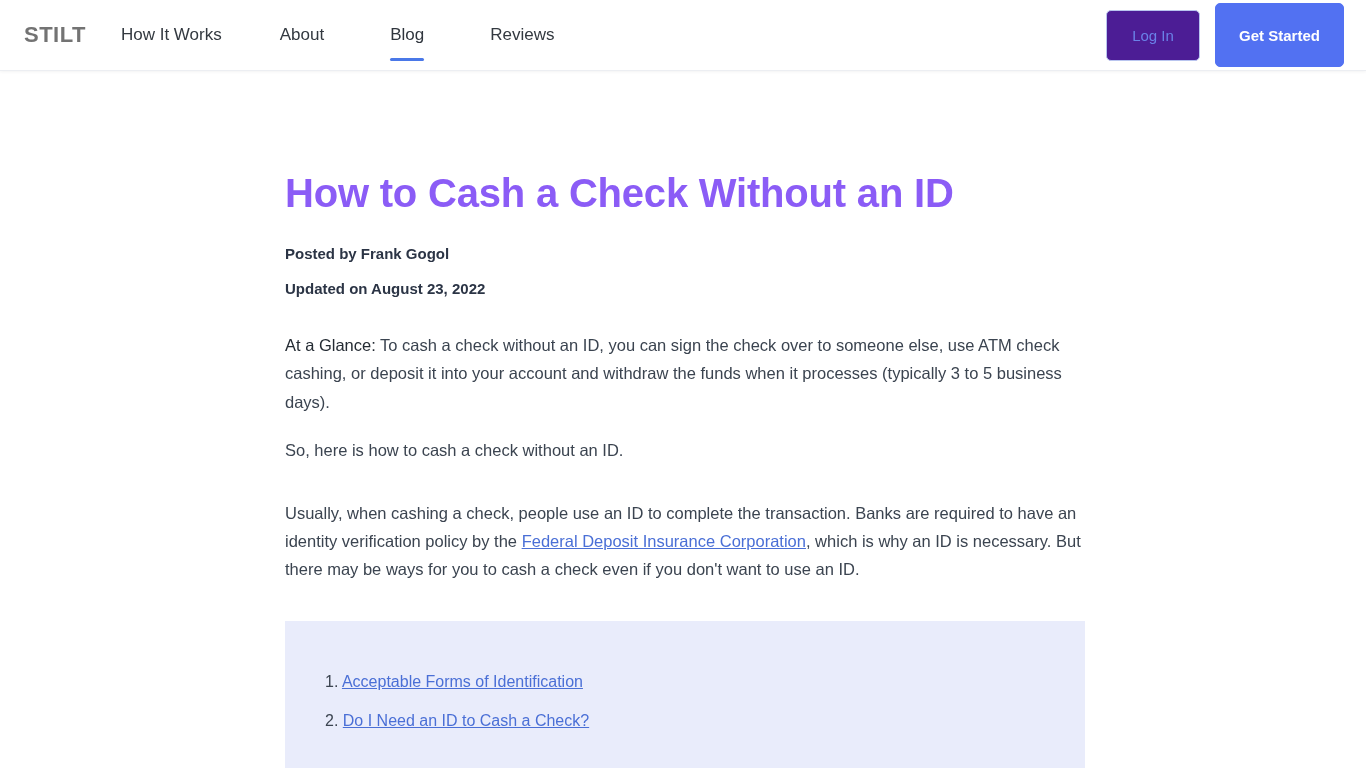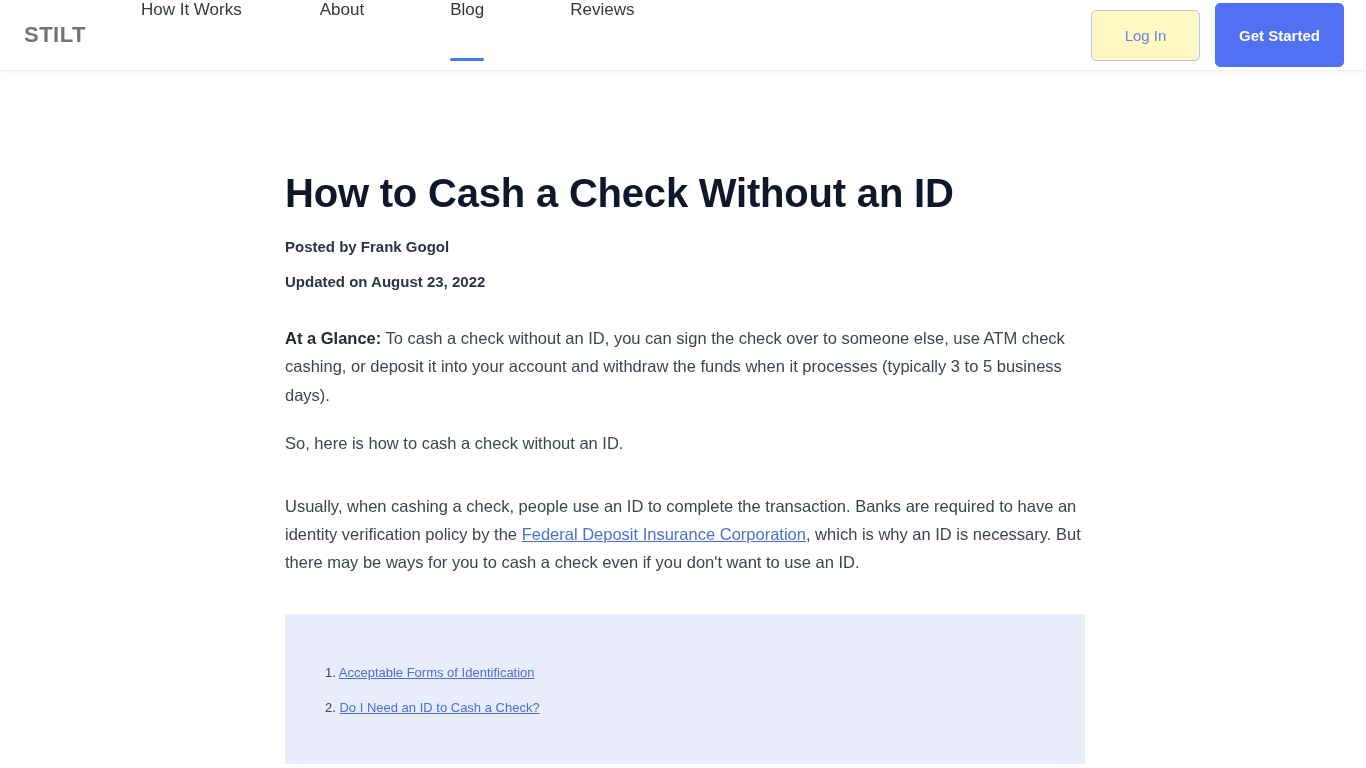--- a/index.html
+++ b/index.html
@@ -38,28 +38,27 @@
     display: flex;
     align-items: center;
     margin-left: 35px;
     height: 71px;
   }
 
   .nav-item {
     position: relative;
     height: 71px;
     display: flex;
-    align-items: flex-start;
+    align-items: center;
     padding: 0 0 0 0;
     margin-right: 66px;
     font-size: 17px;
     color: #333940;
     cursor: pointer;
     white-space: nowrap;
-    margin-left: 20px;
   }
   .nav-item:first-child { margin-right: 58px; }
 
   .nav-item.active { color: #2f353d; }
   .nav-item.active::after {
     content: "";
     position: absolute;
     left: 0;
     right: 0;
     bottom: 10px;
@@ -81,23 +80,23 @@
     font-size: 15px;
     border-radius: 5px;
     cursor: pointer;
     display: inline-flex;
     align-items: center;
     justify-content: center;
     white-space: nowrap;
   }
 
   .btn-login {
-    width: 109px;
+    width: 94px;
     height: 51px;
-    background: #fef9c3;
+    background: #4c1d95;
     border: 1px solid #b9c5ef;
     color: #6a82e8;
   }
 
   .btn-get-started {
     width: 129px;
     height: 64px;
     background: #5271f2;
     border: 1px solid #5271f2;
     color: #ffffff;
@@ -114,43 +113,43 @@
   .article {
     width: 800px;
     margin: 0 auto;
     padding-left: 2px;
     padding-top: 99px;
   }
 
   .article-title {
     font-size: 40px;
     font-weight: bold;
-    color: #0f172a;
+    color: #8b5cf6;
     letter-spacing: -0.2px;
     line-height: 1.15;
-    margin-bottom: 22px;
+    margin-bottom: 29px;
   }
 
   .byline {
     font-size: 15px;
     font-weight: bold;
     color: #2b3445;
     margin-bottom: 18px;
   }
   .byline.updated { margin-bottom: 0; }
 
   .para {
     font-size: 16.5px;
     line-height: 1.72;
     color: #3b4450;
     margin-top: 34px;
   }
   .para.tight { margin-top: 20px; }
 
-  .para b { color: #242b33; font-weight: bold; }
+  .para b { color: #242b33; font-weight: normal; }
 
   .inline-link {
     color: #4a6fd6;
     text-decoration: underline;
     cursor: pointer;
   }
 
   
   .toc-box {
     margin-top: 37px;
@@ -166,21 +165,21 @@
     margin-bottom: 25px;
   }
 
   .toc-list {
     list-style: none;
     counter-reset: toc;
   }
 
   .toc-item {
     counter-increment: toc;
-    font-size: 13px;
+    font-size: 16px;
     color: #3b4450;
     margin-bottom: 17px;
     line-height: 1.4;
   }
   .toc-item::before {
     content: counter(toc) ". ";
     color: #3b4450;
   }
   .toc-link {
     color: #4a6fd6;

